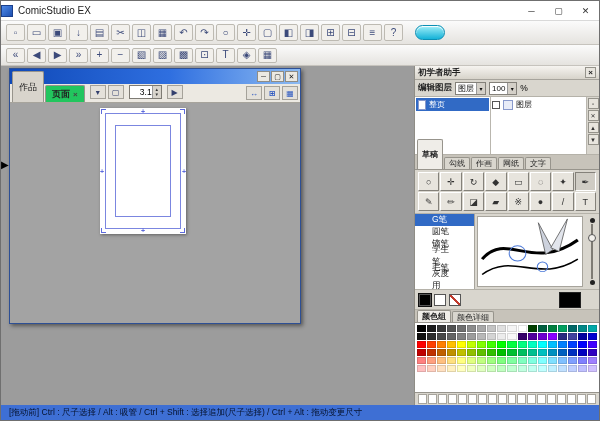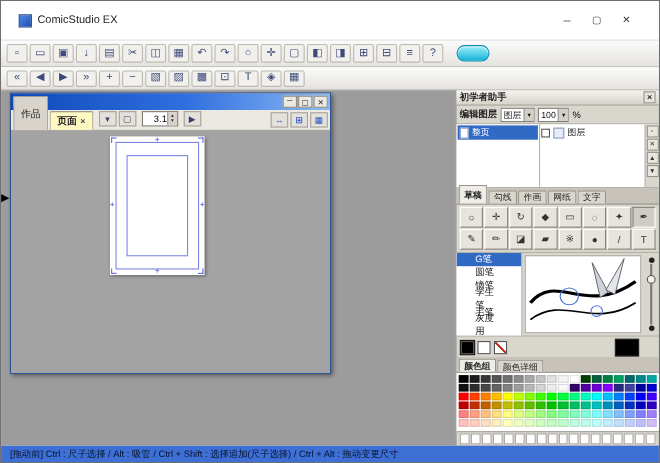--- a/index.html
+++ b/index.html
@@ -2,22 +2,22 @@
 <html><head>
 <meta charset="utf-8">
 <style>
   *{box-sizing:border-box;margin:0;padding:0}
   html,body{width:600px;height:421px;overflow:hidden;background:#808080;
     font-family:"Liberation Sans","DejaVu Sans",sans-serif;}
   .window{width:600px;height:421px;display:flex;flex-direction:column;
     border:1px solid #6f6f6f;background:#f0f0f0}
 
   
-  .titlebar{height:36px;background:#ffffff;display:flex;align-items:center;
-    padding:0 16px;border-bottom:1px solid #d9d9d9;flex:0 0 auto}
+  .titlebar{height:20px;background:#ffffff;display:flex;align-items:center;
+    padding:0 0;border-bottom:1px solid #d9d9d9;flex:0 0 auto}
   .app-icon{width:12px;height:12px;background:linear-gradient(135deg,#4f8ae8,#1c4fb0);
     border:1px solid #1a3f8c;display:inline-block}
   .title-text{font-size:10px;margin-left:5px;color:#222}
   .win-controls{margin-left:auto;display:flex}
   .win-btn{width:27px;height:18px;font-size:9px;display:flex;align-items:center;
     justify-content:center;color:#333}
   .win-btn:last-child{color:#333}
 
   
   .menubar{height:17px;background:#f5f4f2;display:flex;align-items:center;
@@ -49,21 +49,21 @@
     color:#fff;font-size:8.5px;font-weight:bold;display:flex;align-items:center;
     padding:0 2px;flex:0 0 auto;white-space:nowrap;overflow:hidden}
   .doc-icon{width:9px;height:9px;background:#fff;border:1px solid #9db9e8;margin-right:3px;flex:0 0 auto}
   .doc-controls{margin-left:auto;display:flex;gap:1px}
   .doc-btn{width:13px;height:11px;background:#ece9e2;border:1px solid #8f8d86;
     font-size:7px;display:flex;align-items:center;justify-content:center;color:#222}
   .doc-tabbar{height:19px;background:#ece9e2;border-bottom:1px solid #a7a49c;
     display:flex;align-items:flex-end;padding:0 2px;gap:1px;font-size:9px;flex:0 0 auto}
   .doc-tab{height:31px;padding:0 6px;border:1px solid #97948c;border-bottom:none;
     background:#d8d4cc;display:flex;align-items:center;border-radius:2px 2px 0 0;color:#222}
-  .doc-tab.active{background:#fef9c3;height:17px;font-weight:bold}
+  .doc-tab.active{background:#22c55e;height:17px;font-weight:bold}
   .tab-close{margin-left:3px;font-size:8px;color:#444}
   .doc-tools{display:flex;align-items:center;margin-left:4px;gap:2px;height:100%;padding-bottom:2px}
   .dt-btn{width:16px;height:14px;border:1px solid #a5a29a;background:#e4e1da;
     font-size:8px;display:flex;align-items:center;justify-content:center;color:#33406e}
   .dt-right{margin-left:auto;display:flex;gap:2px;align-items:center;padding-bottom:2px}
   .dt-right .dt-btn{color:#2a56c0;font-weight:bold}
   .zoom-box{display:flex;align-items:center;border:1px solid #7e7b74;background:#fff;height:14px}
   .zoom-box input{width:22px;border:none;outline:none;font-size:8.5px;text-align:right;
     font-family:"Liberation Sans","DejaVu Sans",sans-serif}
   .spin{display:flex;flex-direction:column;width:9px;border-left:1px solid #999;
@@ -106,21 +106,21 @@
   .chk{width:8px;height:8px;border:1px solid #555;background:#fff;flex:0 0 auto}
   .mini-layer{width:10px;height:10px;background:#e8ecf8;border:1px solid #8899cc;flex:0 0 auto}
   .lb-strip{width:13px;border-left:1px solid #b9b6ae;background:#d9d6ce;display:flex;
     flex-direction:column;align-items:center;padding-top:1px;gap:1px}
   .strip-btn{width:11px;height:11px;border:1px solid #95938b;background:#e8e5de;
     font-size:6px;display:flex;align-items:center;justify-content:center;color:#333}
   .as-tabs{height:15px;display:flex;align-items:flex-end;padding:0 2px;gap:1px;
     background:#c7c3ba;border-bottom:1px solid #97948c;flex:0 0 auto}
   .as-tab{height:12px;padding:0 4px;font-size:8px;border:1px solid #97948c;border-bottom:none;
     background:#d9d6ce;border-radius:2px 2px 0 0;display:flex;align-items:center;color:#222}
-  .as-tab.active{background:#efede8;height:17px;font-weight:bold}
+  .as-tab.active{background:#efede8;height:30px;font-weight:bold}
   .tool-grid{height:44px;display:grid;grid-template-columns:repeat(8,1fr);
     grid-auto-rows:19px;gap:1px;padding:2px 3px;border-bottom:1px solid #b5b2a9;flex:0 0 auto}
   .tool-btn{border:1px solid;border-color:#fff #84817a #84817a #fff;background:#e7e4dd;
     font-size:9px;display:flex;align-items:center;justify-content:center;color:#333}
   .tool-btn.pressed{border-color:#84817a #fff #fff #84817a;background:#cfccc4}
   .pen-area{height:76px;display:flex;border-bottom:1px solid #b5b2a9;flex:0 0 auto}
   .pen-list{width:60px;background:#fff;border-right:1px solid #a7a49c;overflow:hidden}
   .pen-item{height:12px;display:flex;align-items:center;padding:0 17px;font-size:8.5px;color:#111}
   .pen-item.selected{background:#316ac5;color:#fff}
   .pen-preview{flex:1;background:#fff;margin:2px;border:1px solid #a7a49c;position:relative;overflow:hidden}

